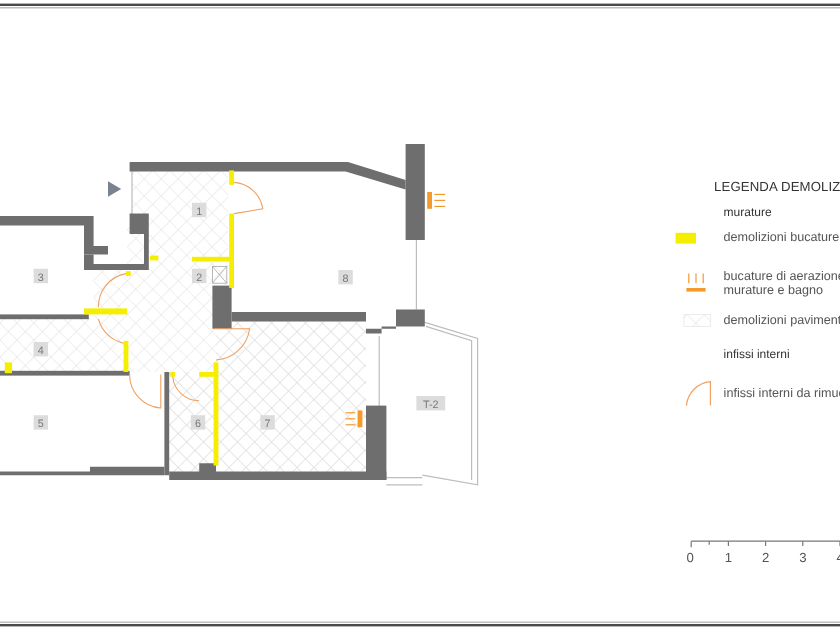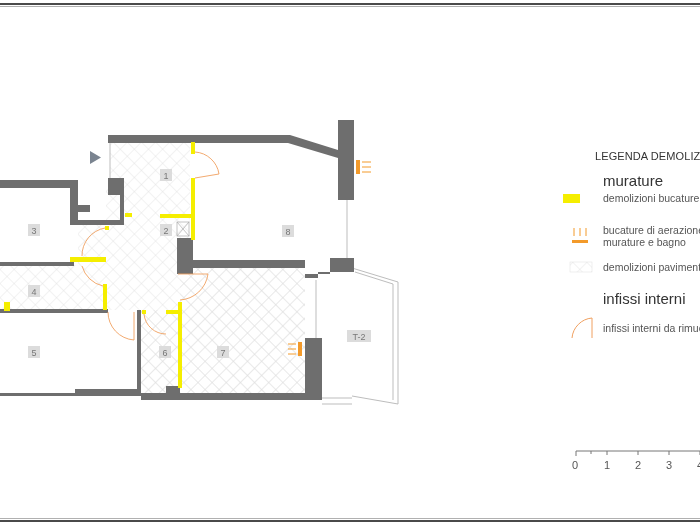--- a/index.html
+++ b/index.html
@@ -4,21 +4,21 @@
 <style>
   html, body { margin: 0; padding: 0; background: #ffffff; }
   body { width: 700px; height: 525px; position: relative; overflow: hidden;
          font-family: "Liberation Sans", sans-serif; }
   .frame-top { position: absolute; left: 0; top: 3px; width: 700px; height: 2px; background: #4a4a4a; }
   .frame-top2 { position: absolute; left: 0; top: 6px; width: 700px; height: 1px; background: #b0b0b0; }
   .frame-bot { position: absolute; left: 0; top: 520px; width: 700px; height: 2px; background: #4a4a4a; }
   .frame-bot2 { position: absolute; left: 0; top: 518px; width: 700px; height: 1px; background: #b0b0b0; }
   svg.plan { position: absolute; left: 0; top: 0; }
   .legend-title { position: absolute; left: 35px; top: 9px; white-space: nowrap; font-size: 11px; color: #333; letter-spacing: 0.1px; }
-  .legend-head { position: absolute; left: 43px; white-space: nowrap; font-size: 15px; color: #333; }
+  .legend-head { position: absolute; left: 43px; white-space: nowrap; font-size: 10px; color: #333; }
   .legend-text { position: absolute; left: 43px; white-space: nowrap; font-size: 10.5px; color: #555; line-height: 12px; }
   .scale-label { position: absolute; font-size: 11px; color: #555; top: 459px; }
 </style>
 </head>
 <body>
 
 <div class="frame-top"></div>
 <div class="frame-top2"></div>
 <div class="frame-bot2"></div>
 <div class="frame-bot"></div>

